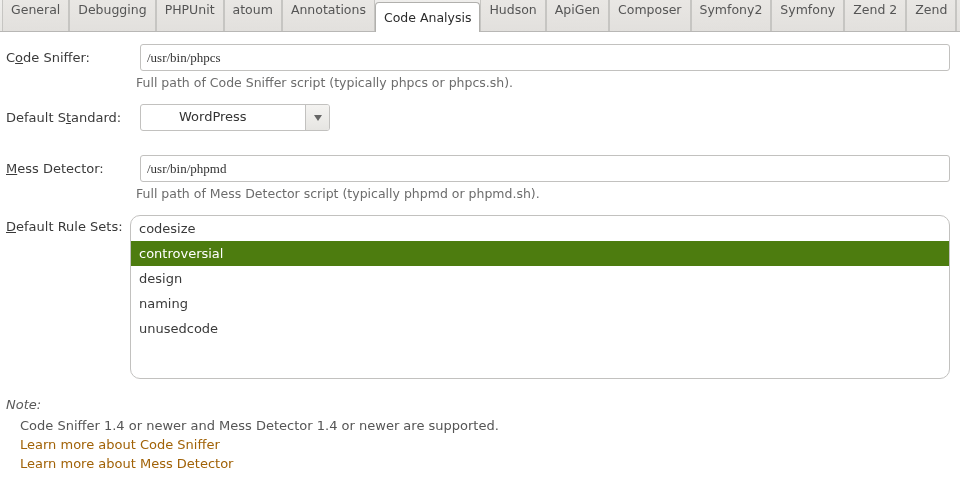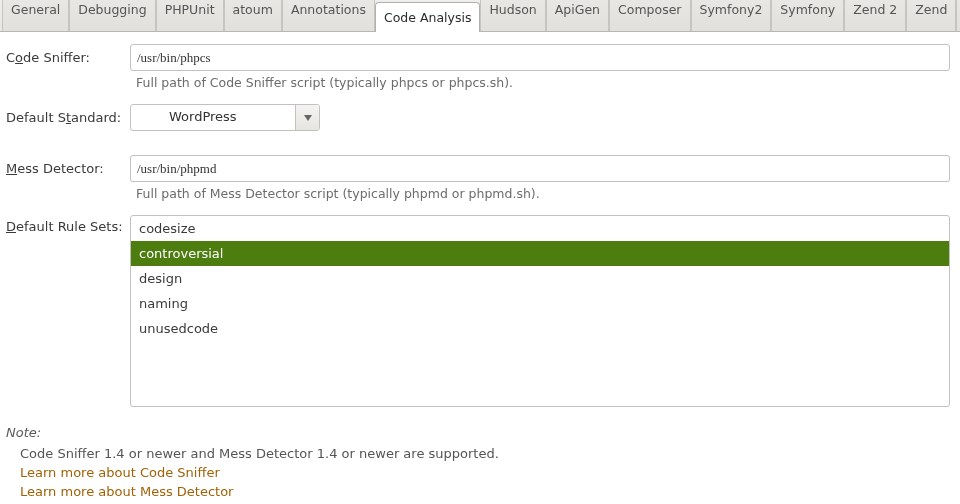--- a/index.html
+++ b/index.html
@@ -50,20 +50,21 @@
   }
   
   .form-area {
     flex: 1;
     padding: 12px 10px 8px 6px;
   }
   .row {
     display: flex;
     align-items: center;
     margin-bottom: 4px;
+    gap: 10px;
   }
   .row .label {
     width: 124px;
     color: #3a3a3a;
   }
   .row .label.detector { width: 124px; }
   .row .field {
     flex: 1;
   }
   .mnemonic { text-decoration: underline; }
@@ -104,23 +105,23 @@
     border-left: 1px solid #c2c1bf;
     background: linear-gradient(#f4f3f1, #e6e5e2);
     display: flex; align-items: center; justify-content: center;
   }
   .combo .combo-btn svg { width: 8px; height: 6px; }
   
   .listbox-row { display:flex; align-items:flex-start; margin-top:2px;}
   .listbox-row .label { width:124px; padding-top:4px; }
   .listbox {
     flex:1;
-    height: 192px;
+    height: 164px;
     border: 1px solid #c2c1bf;
-    border-radius: 3px;
+    border-radius: 10px;
     background: #fff;
     overflow: hidden;
   }
   .listitem {
     padding: 5px 8px;
     font-size: 13px;
     color: #3a3a3a;
     cursor: default;
   }
   .listitem.selected {

